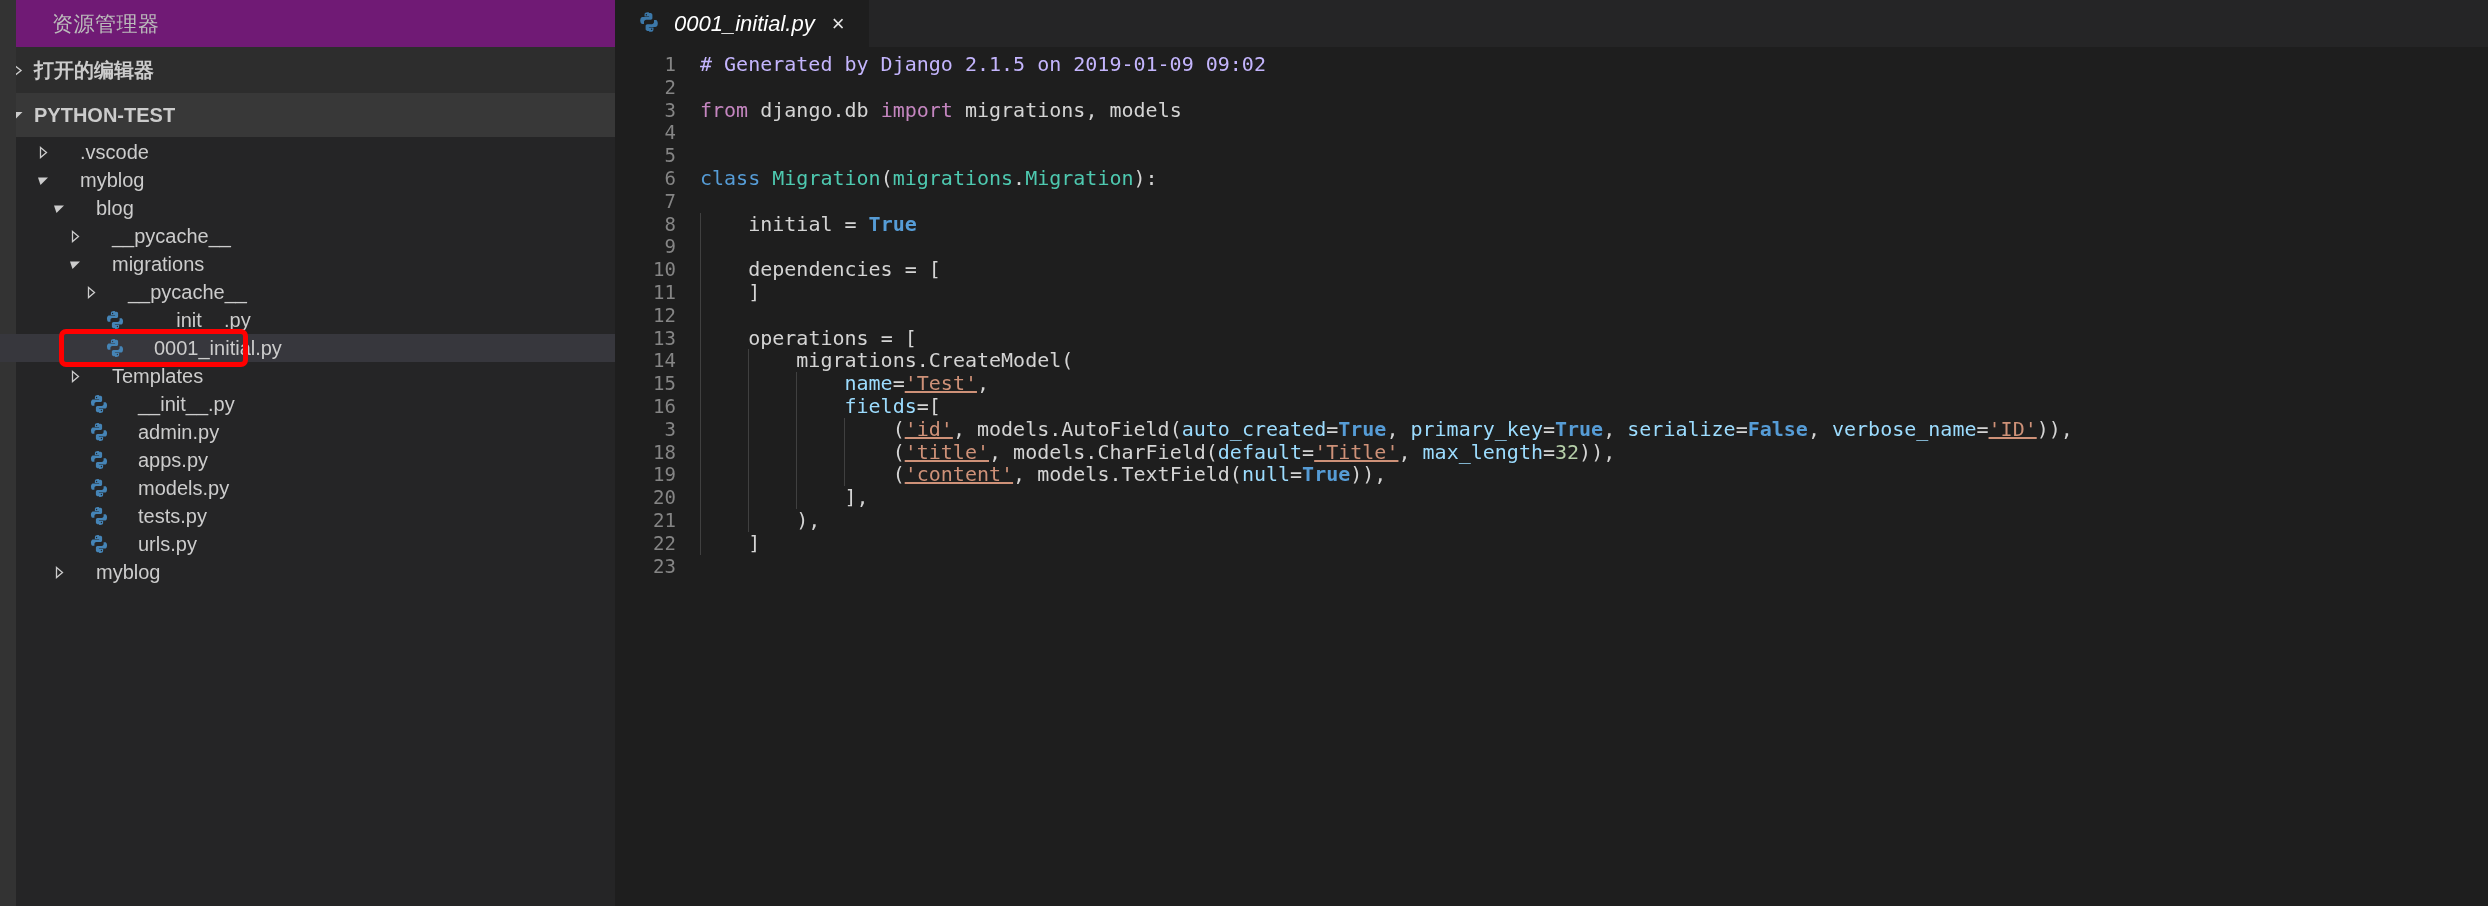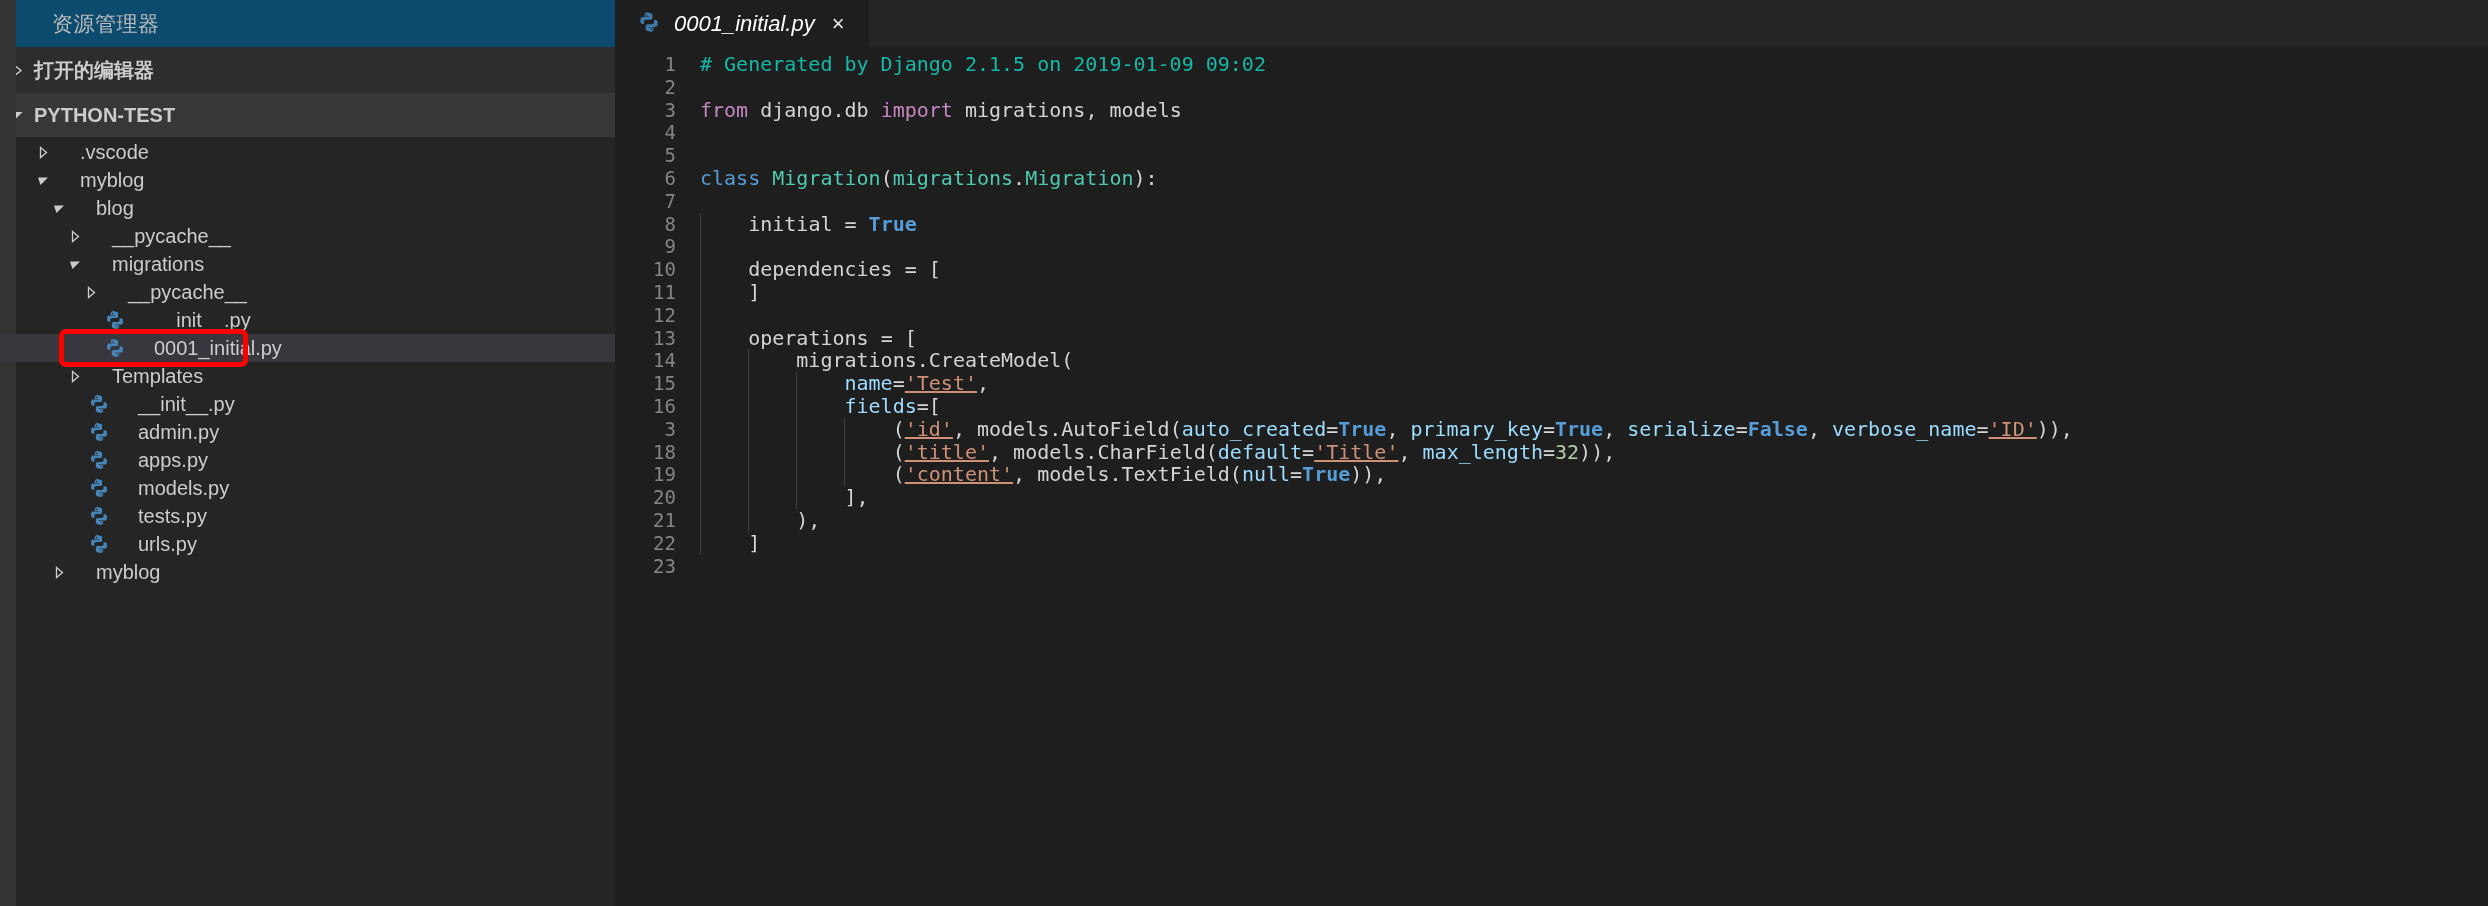--- a/index.html
+++ b/index.html
@@ -37,21 +37,21 @@
   }
 
   .sidebar-title {
     height: 47px;
     display: flex;
     align-items: center;
     padding-left: 52px;
     color: #bbbbbb;
     font-size: 21px;
     letter-spacing: 0.5px;
-    background: #0c4a6e;
+    background: #701a75;
     flex: 0 0 47px;
   }
 
   .section-header {
     height: 45px;
     display: flex;
     align-items: center;
     color: #cccccc;
     font-size: 20px;
     font-weight: bold;
@@ -180,21 +180,21 @@
     font-size: 20px;
     line-height: 22.8px;
     color: #d4d4d4;
     white-space: pre;
     padding-left: 10px;
     position: relative;
   }
   .code .ln { height: 22.8px; position: relative; }
 
   
-  .c-comment  { color: #14b8a6; }
+  .c-comment  { color: #c4b5fd; }
   .c-keyword  { color: #c586c0; }
   .c-control  { color: #569cd6; }
   .c-class    { color: #4ec9b0; }
   .c-const    { color: #569cd6; font-weight: bold; }
   .c-string   { color: #ce9178; text-decoration: underline; }
   .c-param    { color: #9cdcfe; }
   .c-number   { color: #b5cea8; }
   .c-plain    { color: #d4d4d4; }
 
   

